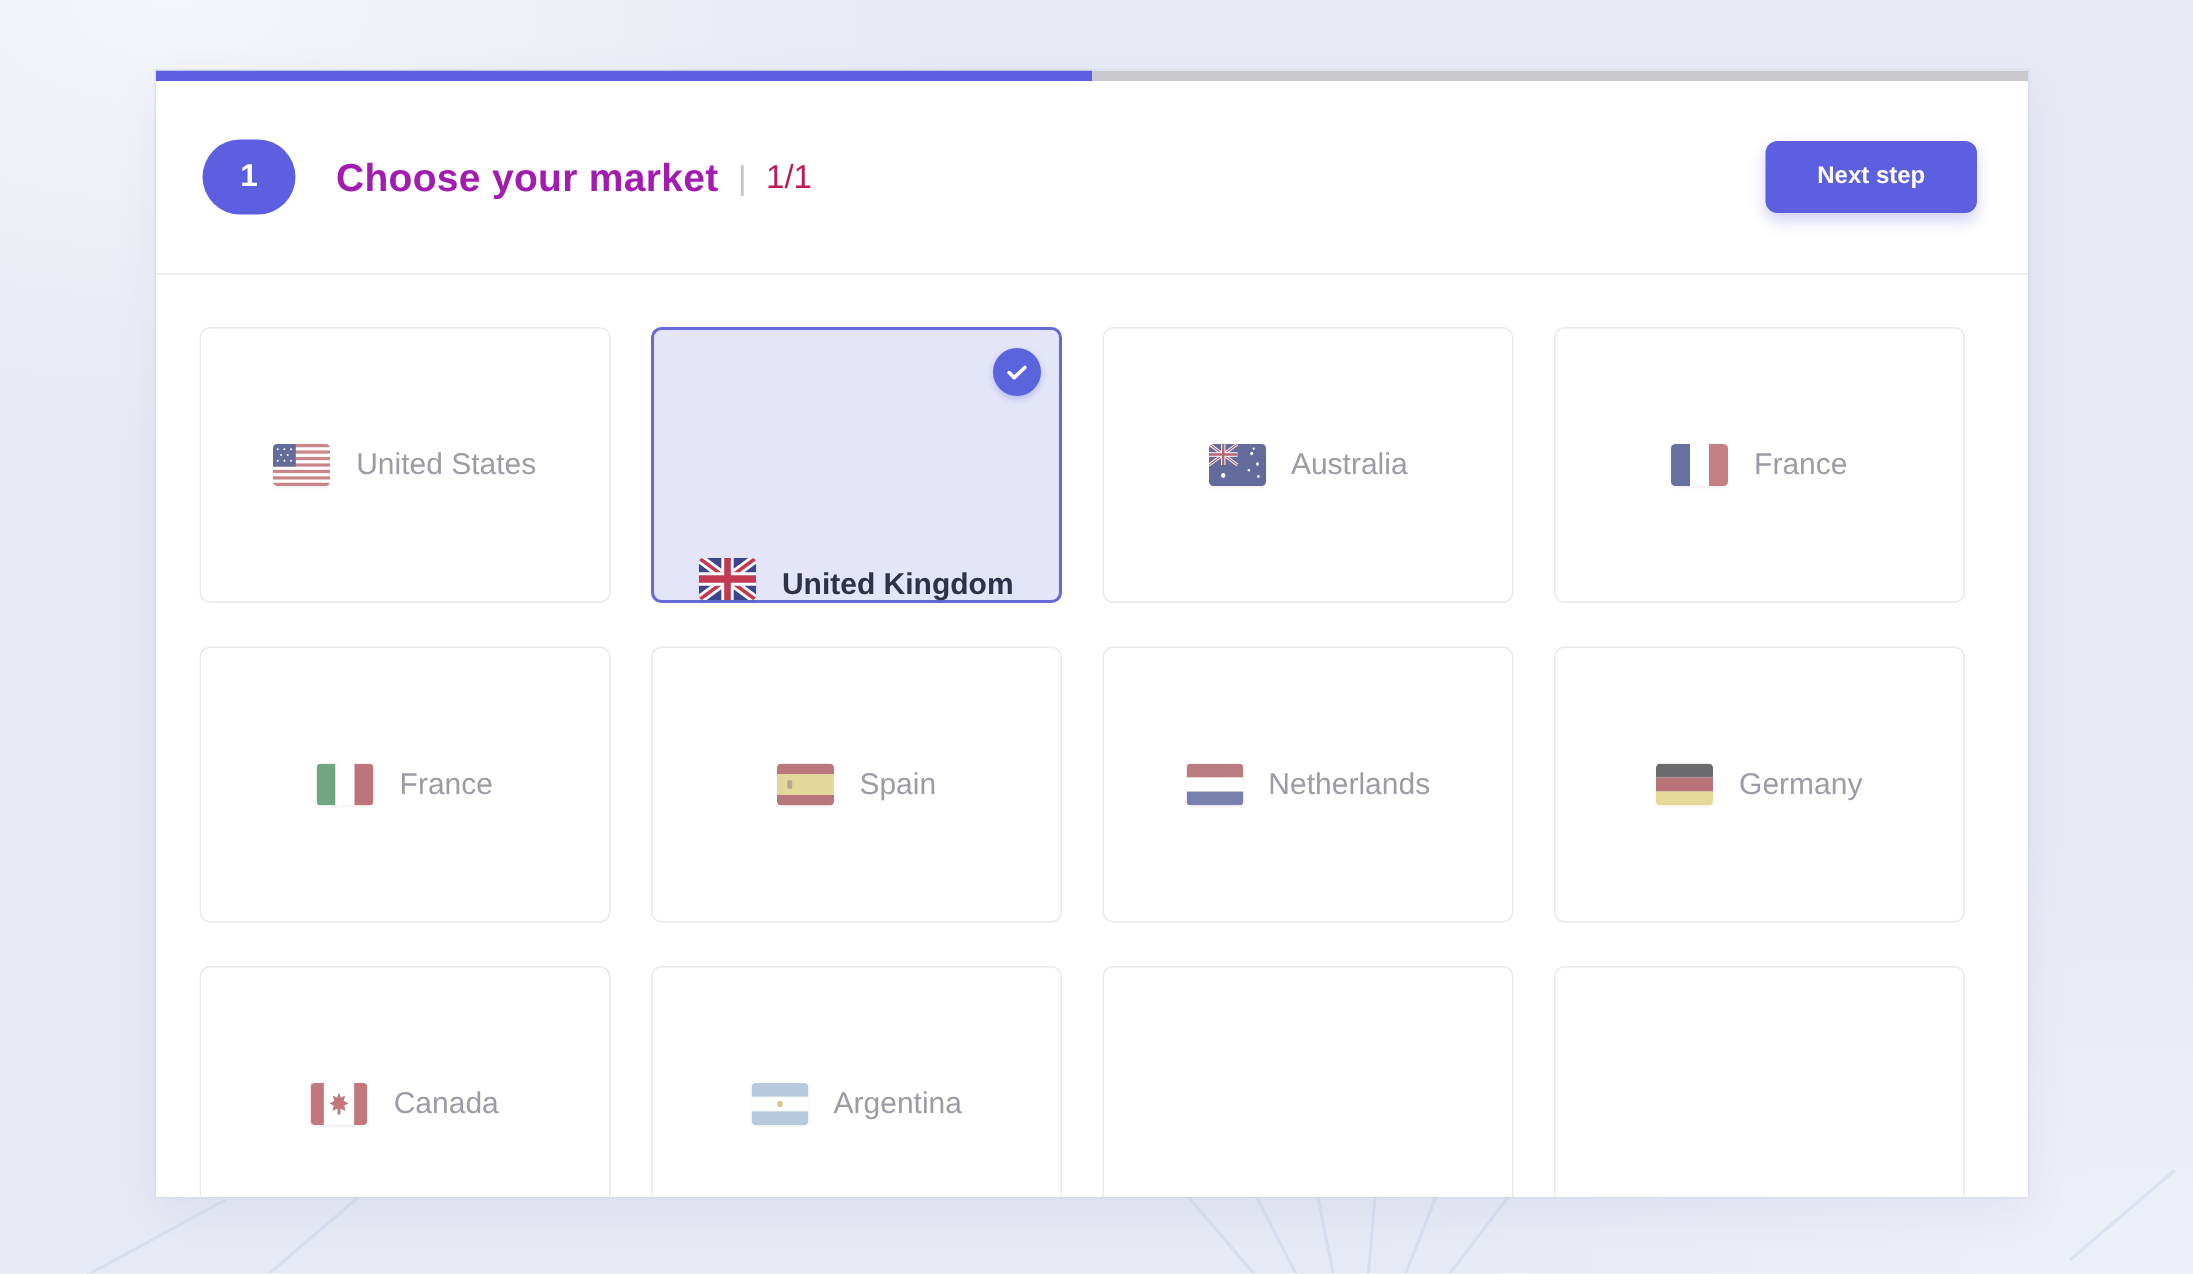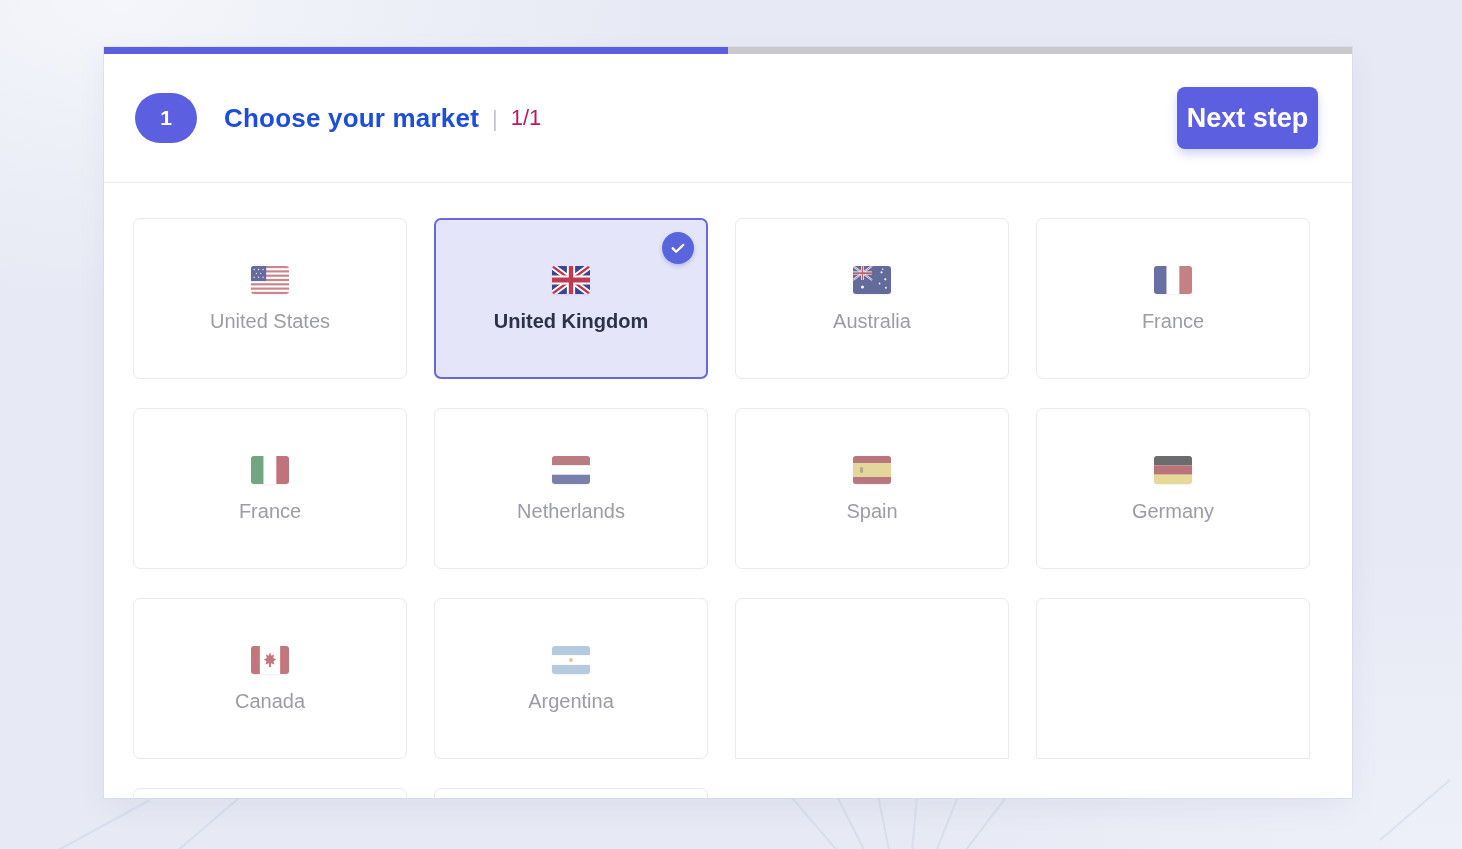--- a/index.html
+++ b/index.html
@@ -25,42 +25,42 @@
     padding:0 34px 0 31px;border-bottom:1px solid #ececf1;
   }
   .step-badge{
     width:62px;height:50px;border-radius:26px;background:var(--accent,#5c5fe0);
     color:#fff;font-size:21px;font-weight:bold;
     display:flex;align-items:center;justify-content:center;
     margin-right:27px;flex:0 0 auto;
   }
   .head-text{display:flex;flex-direction:column;}
   .title-row{display:flex;align-items:center;gap:13px;}
-  .title-row h1{margin:0;font-size:26px;font-weight:700;color:#1d4ed8;letter-spacing:.2px;}
+  .title-row h1{margin:0;font-size:26px;font-weight:700;color:#a21caf;letter-spacing:.2px;}
   .title-sep{color:#c3c4cf;font-size:22px;font-weight:300;transform:translateY(1px);}
   .step-counter{color:#be185d;font-size:22px;}
   .subtitle{margin:7px 0 0;font-size:19px;color:#4b4d5a;}
   .next-btn{
-    margin-left:auto;width:141px;height:62px;border:none;border-radius:8px;
-    background:var(--accent,#5c5fe0);color:#fff;font-size:27px;font-weight:700;
+    margin-left:auto;width:141px;height:48px;border:none;border-radius:8px;
+    background:var(--accent,#5c5fe0);color:#fff;font-size:16px;font-weight:700;
     font-family:inherit;cursor:pointer;
     box-shadow:0 5px 10px rgba(92,95,224,.28);
   }
   .grid{
     display:grid;grid-template-columns:repeat(4,1fr);
     gap:29px 27px;padding:35px 42px 0 29px;
   }
   .card{
-    box-sizing:border-box;height:161px;background:#fff;
+    box-sizing:border-box;height:184px;background:#fff;
     border:1px solid #e9e9ef;border-radius:7px;
-    display:flex;flex-direction:column;align-items:center;justify-content:center;
+    display:flex;flex-direction:row;align-items:center;justify-content:center;
     gap:17px;position:relative;cursor:pointer;
   }
   .card .label{font-size:20px;color:#9b9ca6;line-height:1;}
-  .card.selected{background:#e4e5f8;border:2px solid #666ad8;}
+  .card.selected{background:#e4e5f8;border:2px solid #666ad8;align-items:flex-end;}
   .card.selected .label{color:#2e3148;font-weight:700;}
   .flag{
     width:38px;height:28px;border-radius:3px;overflow:hidden;display:block;
     box-shadow:inset 0 0 0 1px rgba(0,0,0,.07), 0 1px 2px rgba(0,0,0,.08);
   }
   .flag svg{display:block;width:100%;height:100%;}
   .card:not(.selected) .flag{opacity:.82;filter:saturate(.72);}
   .check{
     position:absolute;top:12px;right:12px;width:32px;height:32px;border-radius:50%;
     background:#5a64dc;display:flex;align-items:center;justify-content:center;
@@ -185,41 +185,41 @@
             <rect width="20" height="40" fill="#42995a"></rect>
             <rect x="20" width="20" height="40" fill="#fff"></rect>
             <rect x="40" width="20" height="40" fill="#cc4e59"></rect>
           </svg>
         </span>
         <span class="label">France</span>
       </div>
       <div class="card">
         <span class="flag">
           <svg viewBox="0 0 60 40" preserveAspectRatio="none">
-            <rect width="60" height="13.4" fill="#bf5a62"></rect>
-            <rect y="13.4" width="60" height="13.3" fill="#fff"></rect>
-            <rect y="26.7" width="60" height="13.3" fill="#5a64ae"></rect>
-          </svg>
-        </span>
-        <span class="label">Netherlands</span>
-      </div>
-      <div class="card">
-        <span class="flag">
-          <svg viewBox="0 0 60 40" preserveAspectRatio="none">
             <rect width="60" height="40" fill="#e6d06b"></rect>
             <rect width="60" height="10" fill="#c4525f"></rect>
             <rect y="30" width="60" height="10" fill="#c4525f"></rect>
             <rect x="11" y="16" width="5" height="8" rx="1" fill="#b5925f"></rect>
           </svg>
         </span>
         <span class="label">Spain</span>
       </div>
       <div class="card">
         <span class="flag">
           <svg viewBox="0 0 60 40" preserveAspectRatio="none">
+            <rect width="60" height="13.4" fill="#bf5a62"></rect>
+            <rect y="13.4" width="60" height="13.3" fill="#fff"></rect>
+            <rect y="26.7" width="60" height="13.3" fill="#5a64ae"></rect>
+          </svg>
+        </span>
+        <span class="label">Netherlands</span>
+      </div>
+      <div class="card">
+        <span class="flag">
+          <svg viewBox="0 0 60 40" preserveAspectRatio="none">
             <rect width="60" height="13.4" fill="#4c4c52"></rect>
             <rect y="13.4" width="60" height="13.3" fill="#c44f57"></rect>
             <rect y="26.7" width="60" height="13.3" fill="#e6d260"></rect>
           </svg>
         </span>
         <span class="label">Germany</span>
       </div>
       <div class="card">
         <span class="flag">
           <svg viewBox="0 0 60 40" preserveAspectRatio="none">

